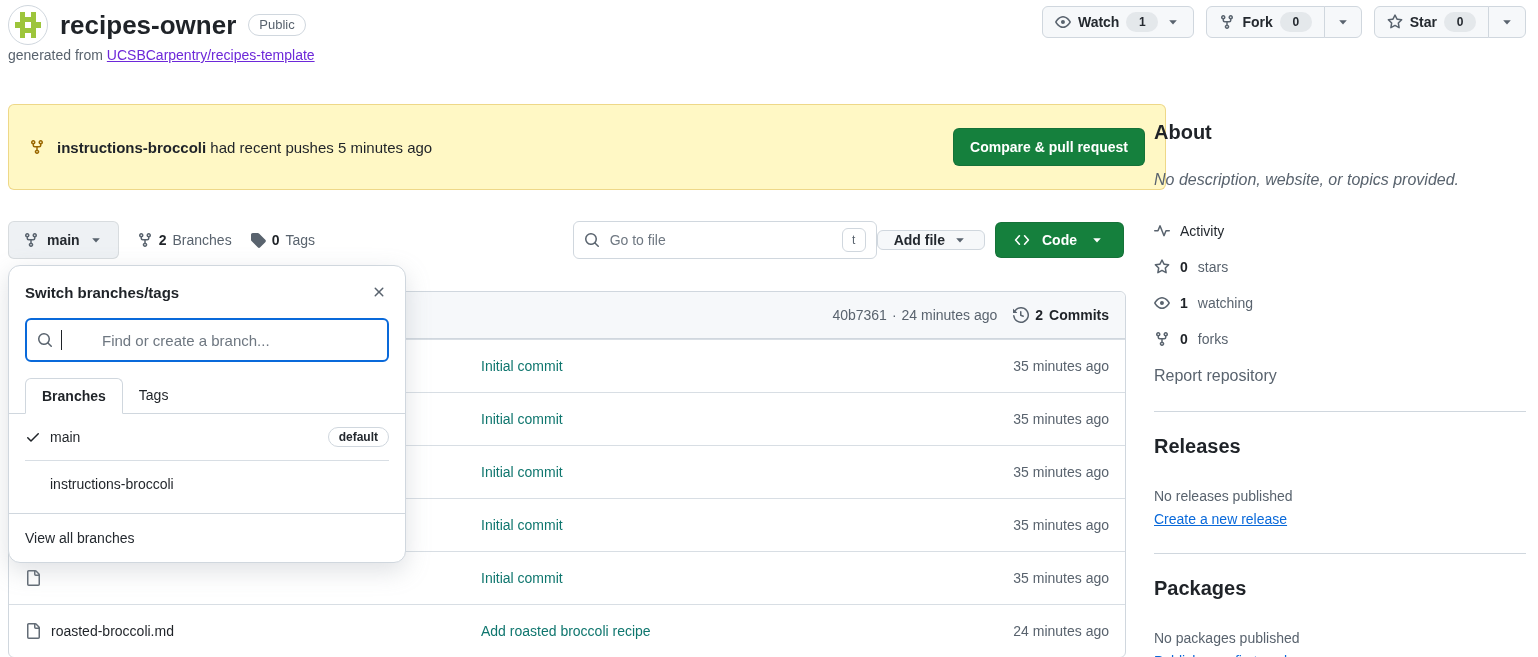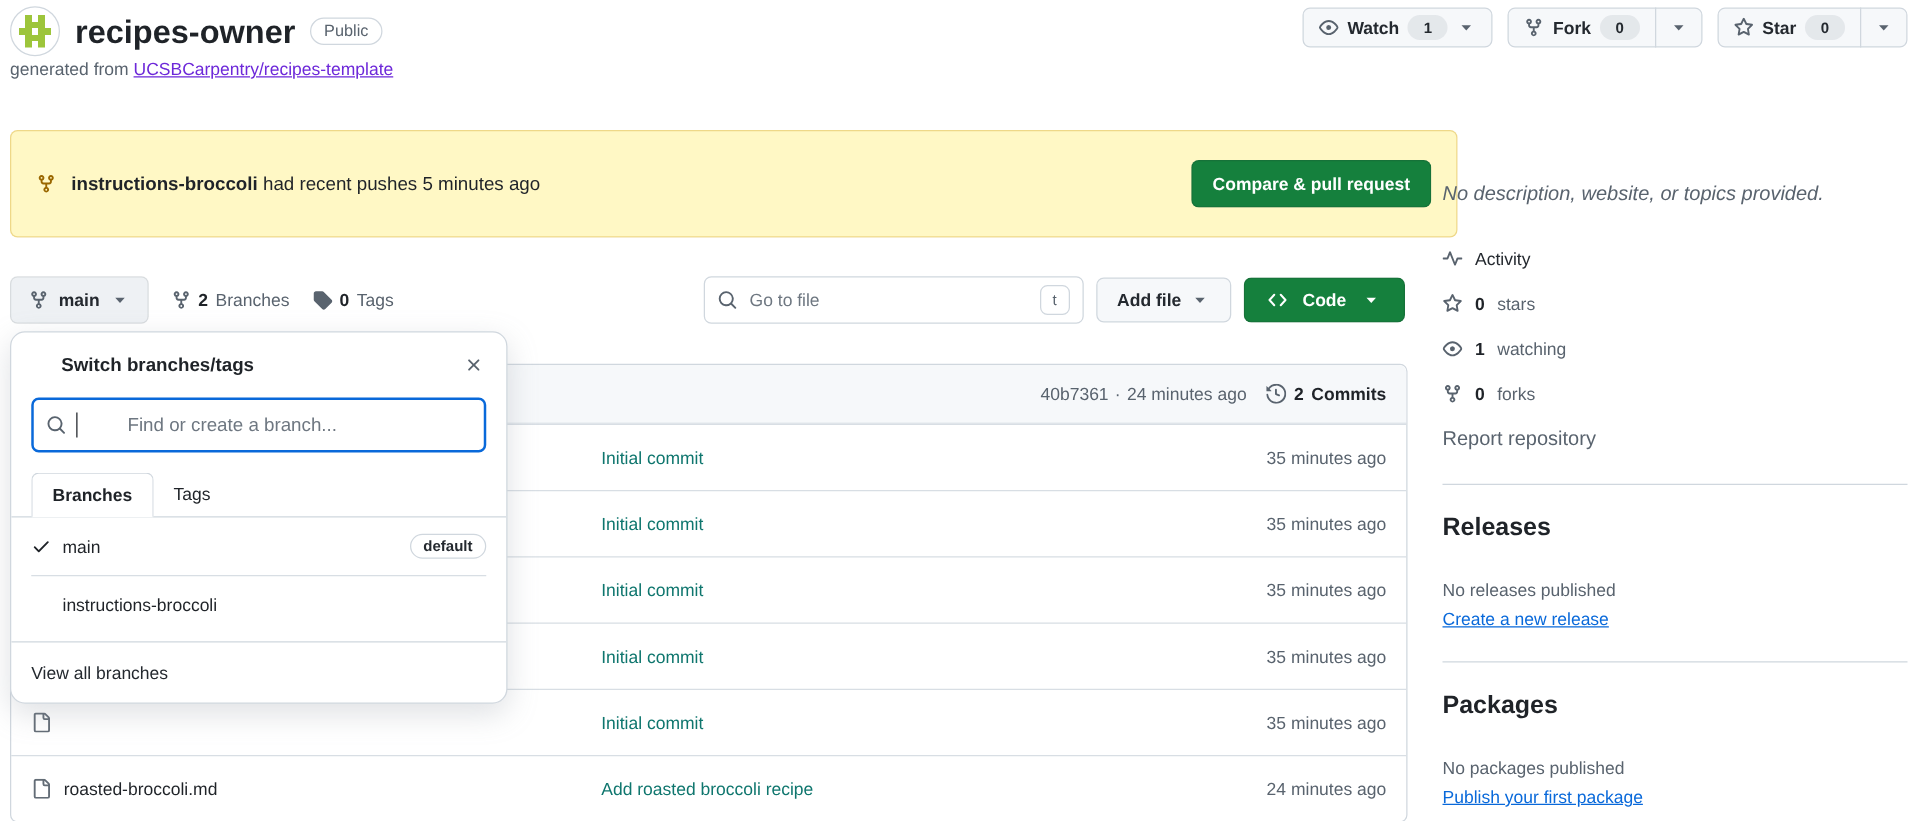--- a/index.html
+++ b/index.html
@@ -56,21 +56,21 @@
   .toolbar-stat .icon{color:#59636e;}
   .toolbar-stat .num{font-weight:700;color:#1f2328;}
   .toolbar-stat .lbl{color:#59636e;}
   .goto-box{margin-left:auto;width:282px;height:36px;border:1px solid #d0d7de;border-radius:6px;
             background:#fff;display:flex;align-items:center;gap:8px;padding:0 10px;}
   .goto-box .icon{color:#59636e;}
   .goto-box input{border:none;outline:none;flex:1;font-family:inherit;font-size:14px;color:#1f2328;min-width:0;background:transparent;}
   .goto-box input::placeholder{color:#6e7781;}
   .kbd-badge{width:22px;height:22px;border:1px solid #d0d7de;border-radius:6px;
              display:flex;align-items:center;justify-content:center;font-size:12px;color:#59636e;}
-  .add-file-btn{margin-left:10px;height:36px;padding:0 16px;}
+  .add-file-btn{height:20px;padding:0 16px;}
   .code-btn{margin-left:10px;height:36px;display:inline-flex;align-items:center;gap:12px;padding:0 18px;}
   .code-btn .caret{color:#fff;}
 
   
   .file-table{position:absolute;left:8px;top:291px;width:1116px;background:#fff;
               border:1px solid #d0d7de;border-radius:6px;}
   .table-header{height:46px;background:#f6f8fa;border-bottom:1px solid #d0d7de;
                 border-radius:6px 6px 0 0;display:flex;align-items:center;
                 justify-content:flex-end;gap:16px;padding:0 16px;}
   .commit-meta{color:#59636e;display:flex;gap:5px;align-items:center;}
@@ -83,21 +83,21 @@
   .cell-name .icon{color:#636c76;}
   .cell-name .fname{color:#1f2328;cursor:pointer;}
   .cell-msg{flex:1;color:#0f766e;cursor:pointer;}
   .cell-time{width:190px;text-align:right;padding-right:16px;color:#59636e;}
 
   
   .branch-dialog{position:absolute;left:8px;top:265px;width:396px;z-index:10;background:#fff;
                  border:1px solid #d0d7de;border-radius:12px;
                  box-shadow:0 8px 24px rgba(140,149,159,0.28);overflow:hidden;}
   .dlg-header{display:flex;align-items:center;justify-content:space-between;padding:16px 16px 8px;}
-  .dlg-title{font-size:15px;font-weight:700;margin-left:24px;}
+  .dlg-title{font-size:15px;font-weight:700;}
   .dlg-close{color:#59636e;cursor:pointer;background:none;border:none;padding:2px;}
   .dlg-search{padding:8px 16px 6px;}
   .search-box{height:40px;border:2px solid #0969da;border-radius:6px;display:flex;
               align-items:center;gap:8px;padding:0 10px;}
   .search-box .icon{color:#59636e;}
   .text-cursor{width:1px;height:20px;background:#1f2328;}
   .search-ph{color:#6e7781;font-size:15px;margin-left:32px;}
   .dlg-tabs{margin-top:10px;padding:0 16px;display:flex;border-bottom:1px solid #d0d7de;}
   .tab{padding:9px 16px;font-size:14px;color:#1f2328;cursor:pointer;}
   .tab.active{font-weight:700;background:#fff;border:1px solid #d0d7de;border-bottom:1px solid #fff;
@@ -427,20 +427,21 @@
   <div class="item-divider"></div>
   <div class="branch-item">
     <span class="check-slot"></span>
     <span>instructions-broccoli</span>
   </div>
   <div class="section-divider"></div>
   <div class="dlg-footer">View all branches</div>
 </div>
 
 <div class="sidebar">
+  <div class="sb-title">About</div>
   <div class="about-desc">No description, website, or topics provided.</div>
 
   <div class="stats">
     <div class="stat-row">
       <span class="icon">
         <svg class="i16" viewBox="0 0 16 16" fill="currentColor">
             <path d="M6 2c.306 0 .582.187.696.471L10 10.731l1.304-3.26A.751.751 0 0 1 12 7h3.25a.75.75 0 0 1 0 1.5h-2.742l-1.812 4.528a.751.751 0 0 1-1.392 0L6 4.77 4.696 8.03A.75.75 0 0 1 4 8.5H.75a.75.75 0 0 1 0-1.5h2.742l1.812-4.529A.751.751 0 0 1 6 2Z"></path>
           </svg>
       </span>
       <span class="stat-label dark">Activity</span>

